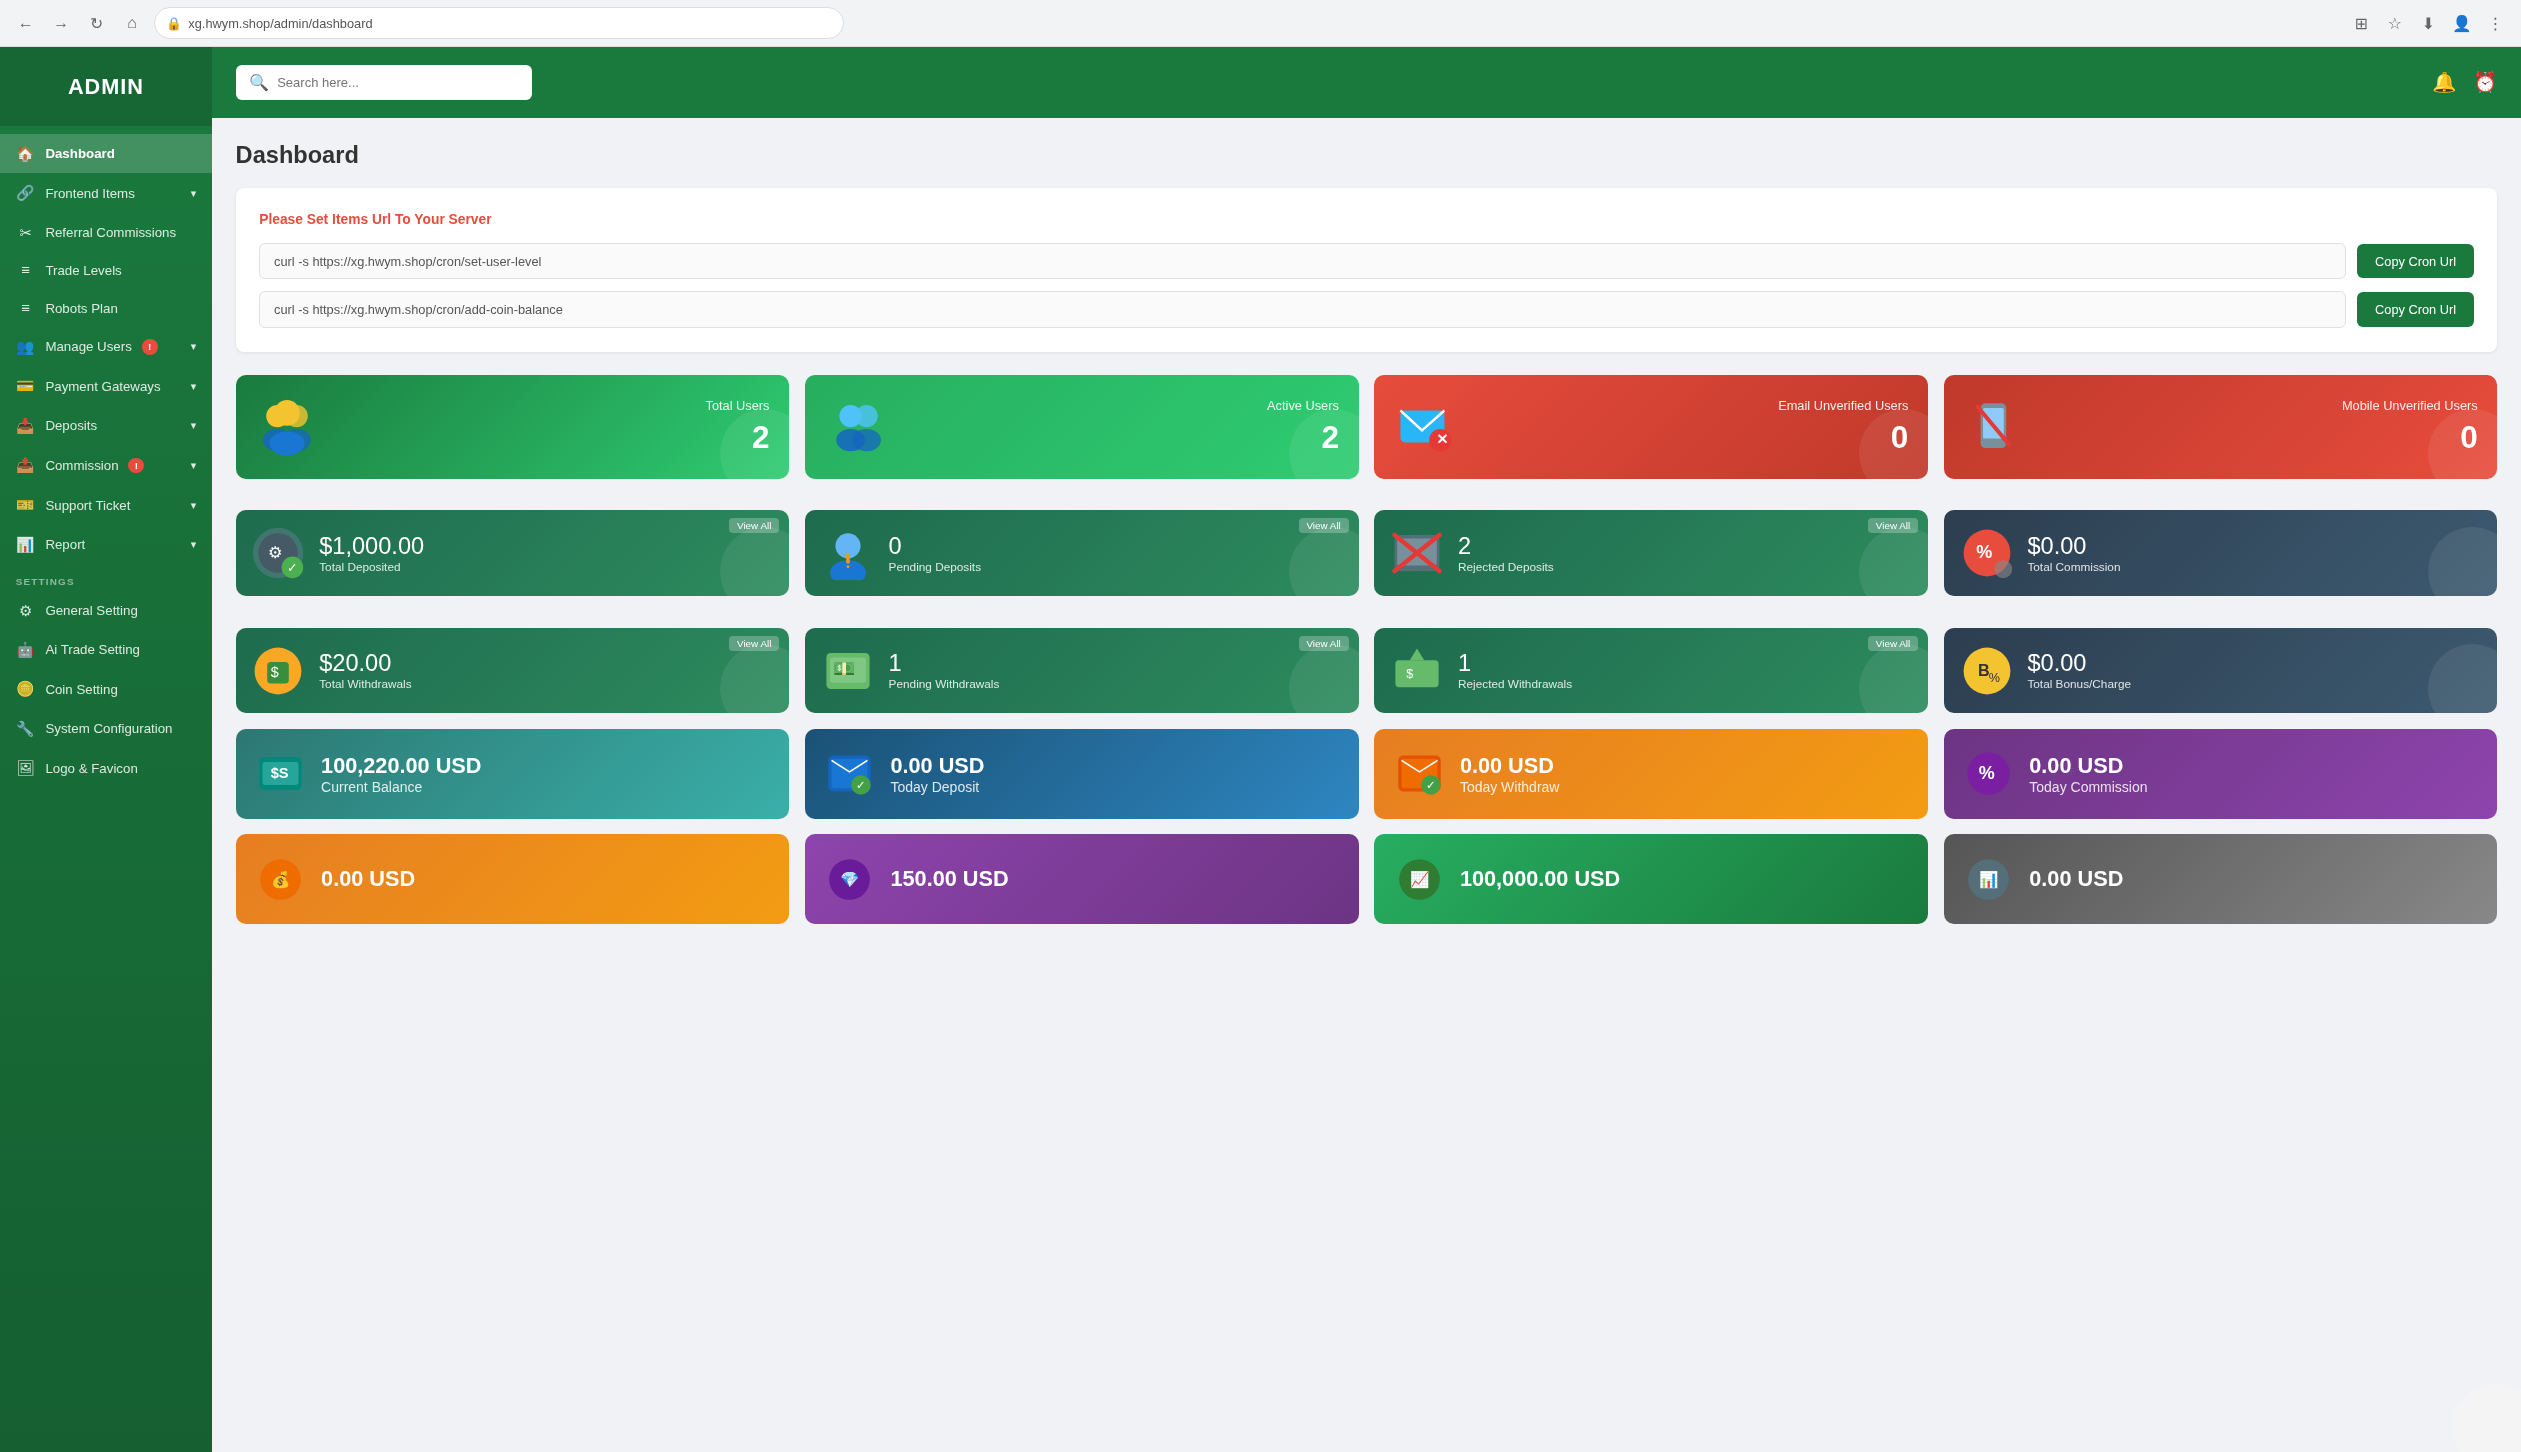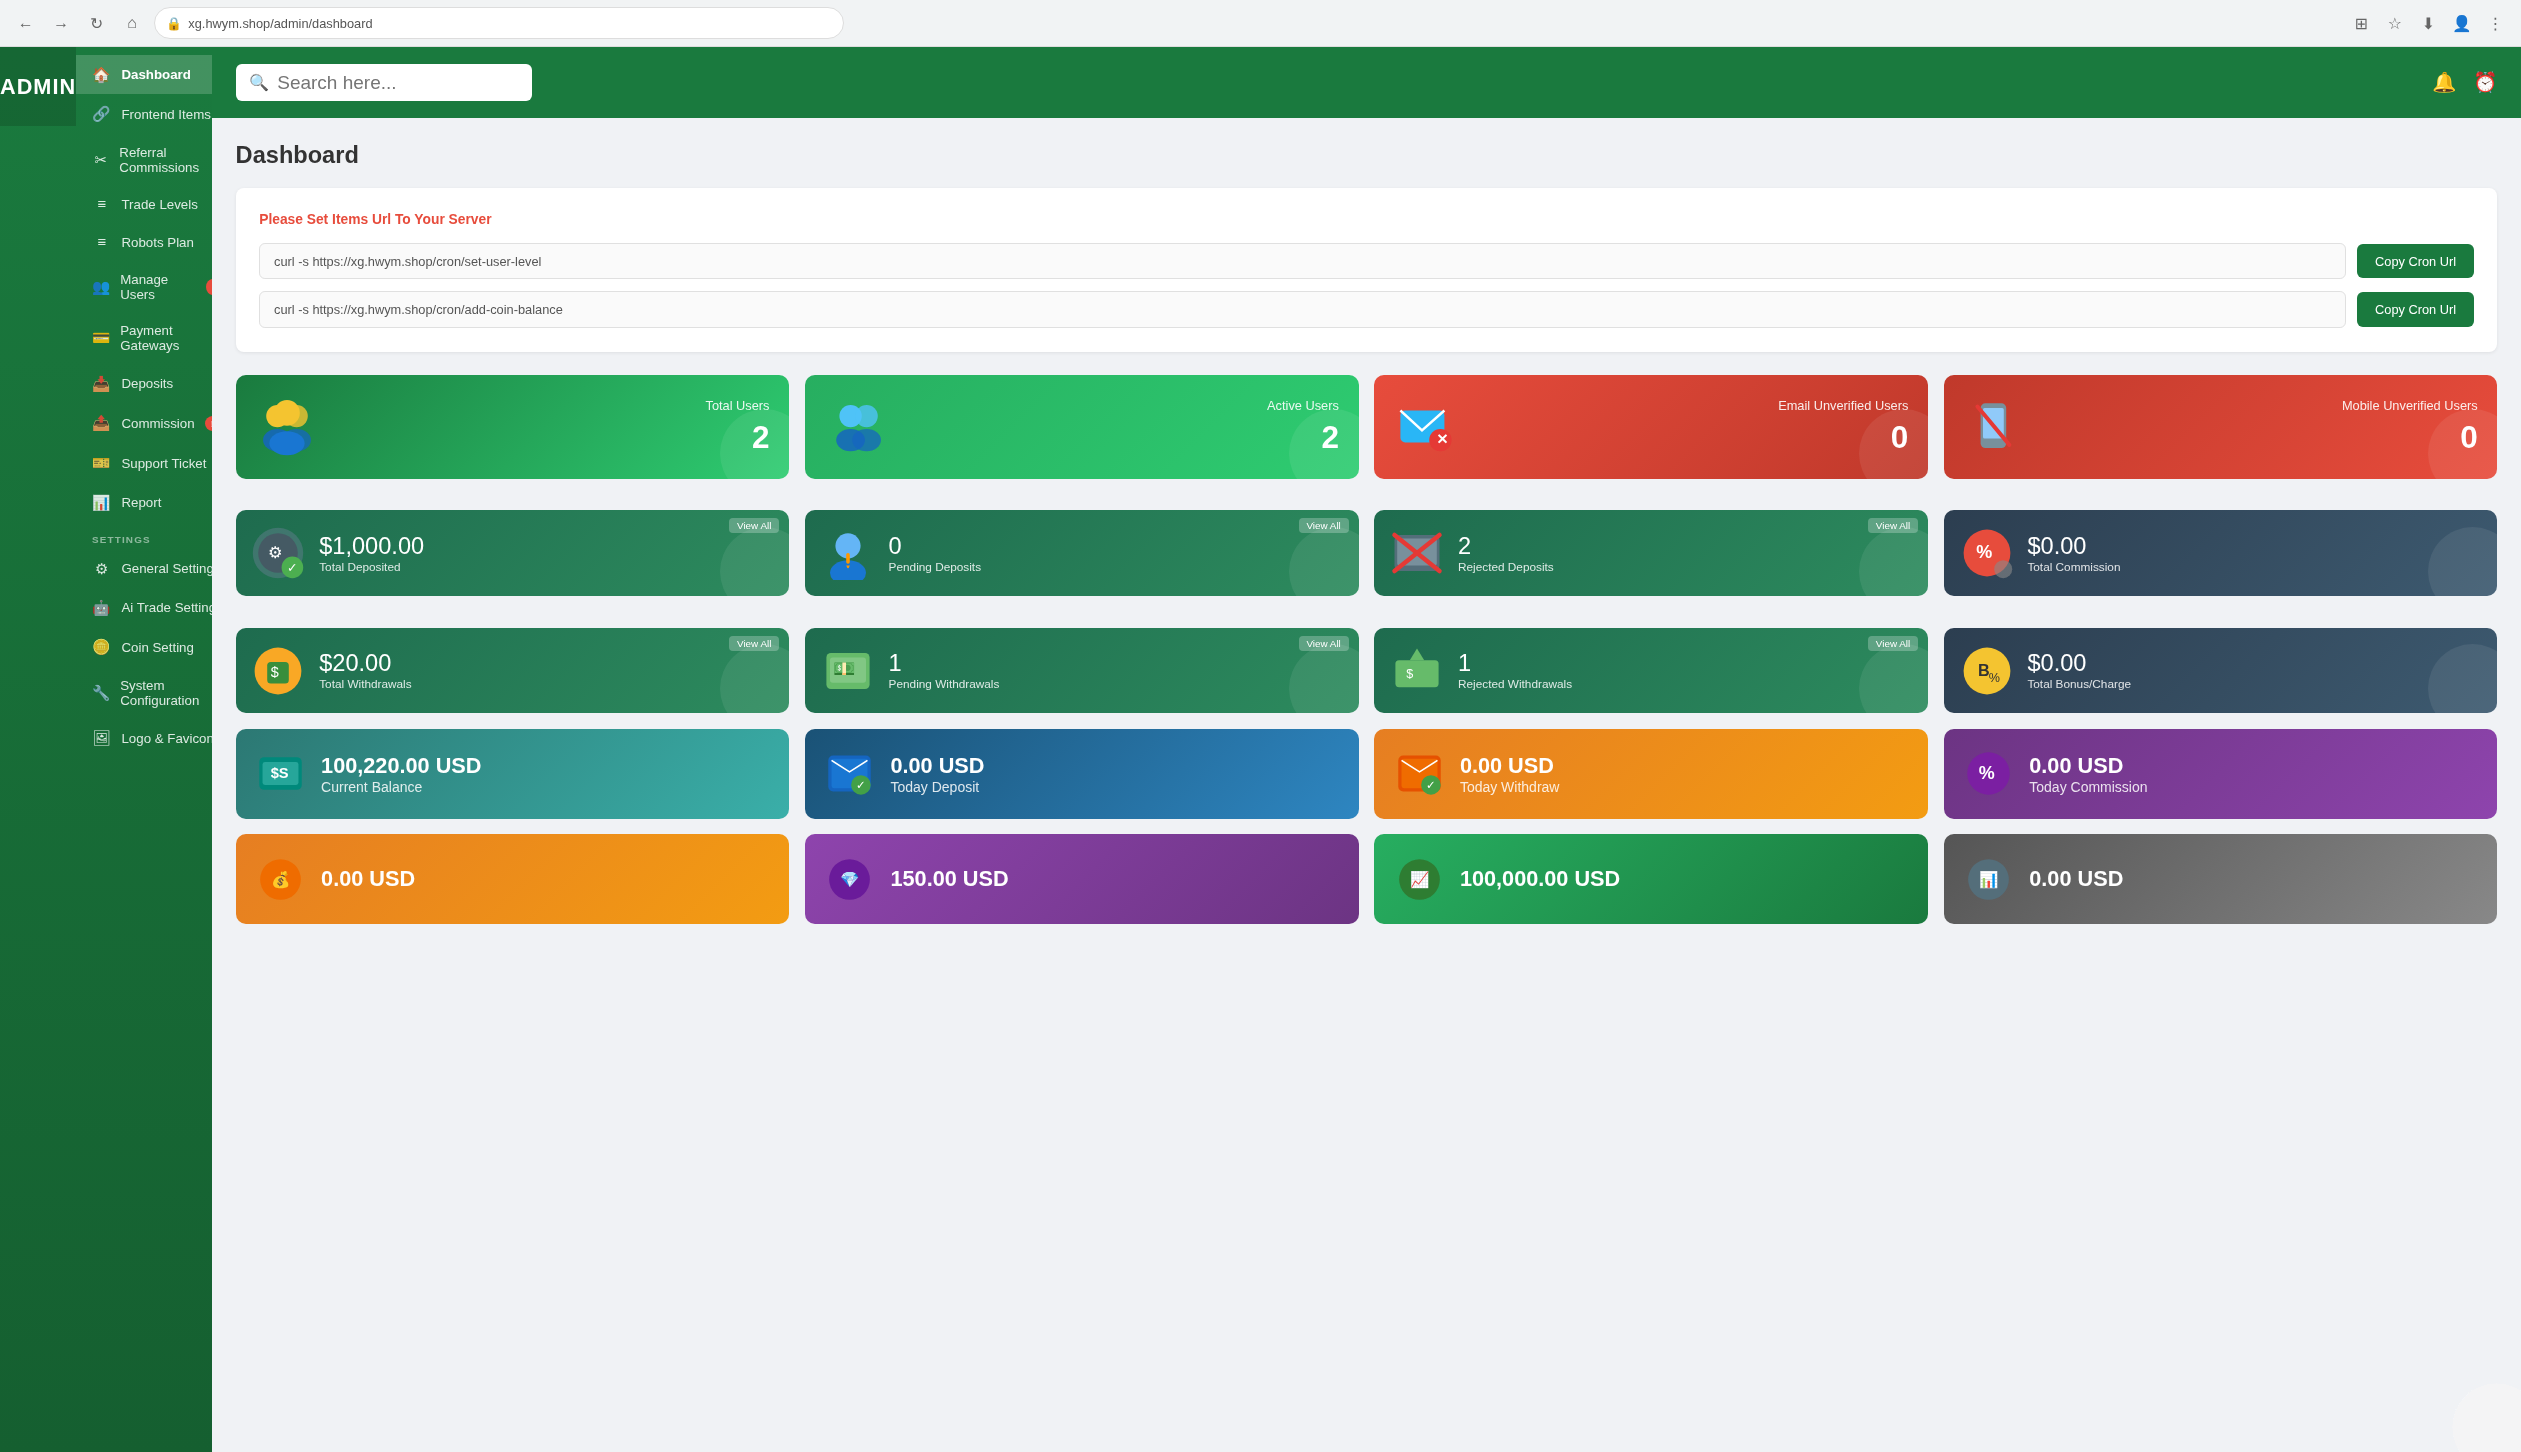--- a/index.html
+++ b/index.html
@@ -17,21 +17,21 @@
     .browser-actions { margin-left: auto; display: flex; gap: 5.9px; align-items: center; }
     .browser-action-btn { width: 27.6px; height: 27.6px; border-radius: 50%; border: none; background: transparent; cursor: pointer; display: flex; align-items: center; justify-content: center; color: #666; font-size: 15.8px; }
 
     
     .app-wrapper { display: flex; margin-top: 47px; width: 100%; height: calc(100vh - 47px); overflow: hidden; }
 
     
     .sidebar {
       width: 212px; min-width: 212px;
       background: linear-gradient(180deg, #1a7a3e 0%, #155f30 100%);
-      display: flex; 
+      display: flex; flex-direction: column;
       overflow-y: auto; overflow-x: hidden;
     }
     .sidebar-logo {
       height: 79px; background: rgba(0,0,0,0.15);
       display: flex; align-items: center; justify-content: center;
     }
     .sidebar-logo-text { color: white; font-size: 21.7px; font-weight: 700; letter-spacing: 1px; }
     .sidebar-nav { flex: 1; padding: 7.9px 0; }
     .sidebar-item {
       display: flex; align-items: center; padding: 10.8px 15.8px; cursor: pointer;
@@ -52,21 +52,21 @@
 
     
     .top-header {
       background: #1a7a3e; height: 71px; display: flex; align-items: center;
       padding: 0 23.6px; gap: 15.8px; position: sticky; top: 0; z-index: 100;
     }
     .search-box {
       display: flex; align-items: center; background: white; border-radius: 5.9px;
       padding: 7.9px 13.8px; gap: 7.9px; width: 296px;
     }
-    .search-box input { border: none; outline: none; font-size: 19px; color: #737373; width: 100%; background: transparent; }
+    .search-box input { border: none; outline: none; font-size: 13px; color: #737373; width: 100%; background: transparent; }
     .header-actions { margin-left: auto; display: flex; gap: 15.8px; align-items: center; }
     .header-icon-btn { color: white; font-size: 19.7px; cursor: pointer; background: transparent; border: none; }
 
     
     .dashboard-content { padding: 23.6px; }
     .page-title { font-size: 23.6px; font-weight: 600; color: #333; margin-bottom: 19.7px; }
 
     
     .cron-card { background: white; border-radius: 7.9px; padding: 23.6px; margin-bottom: 23.6px; box-shadow: 0 1px 3.9px rgba(0,0,0,0.08); }
     .cron-warning { color: #e74c3c; font-size: 13.8px; font-weight: 600; margin-bottom: 15.8px; }

